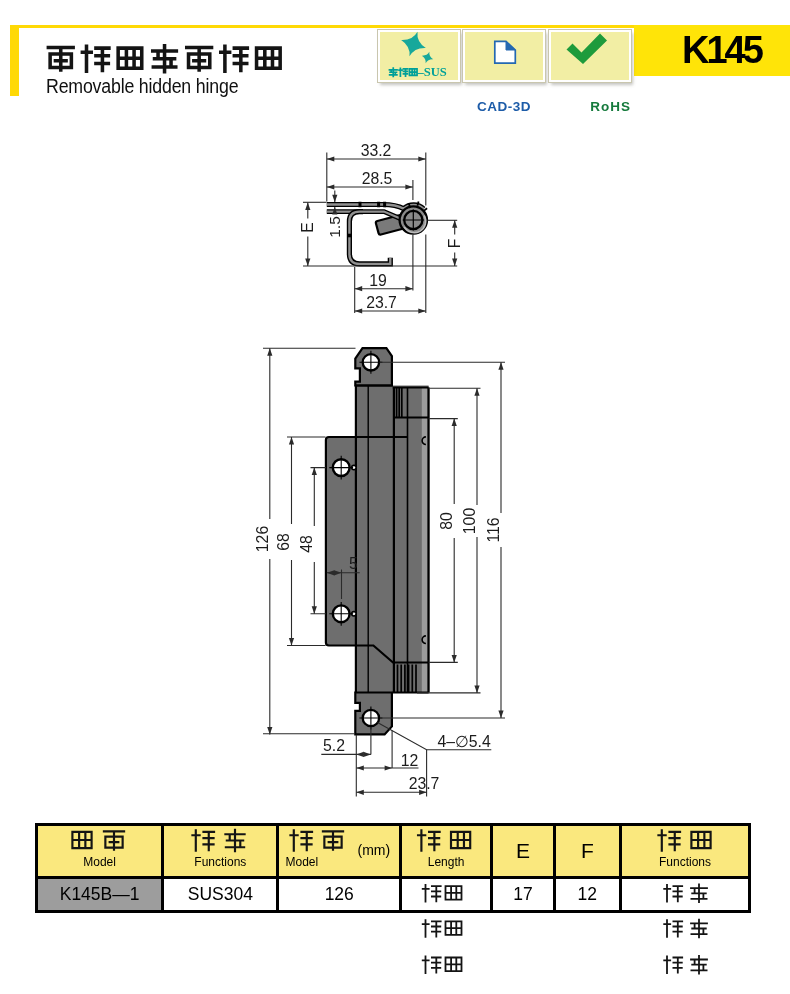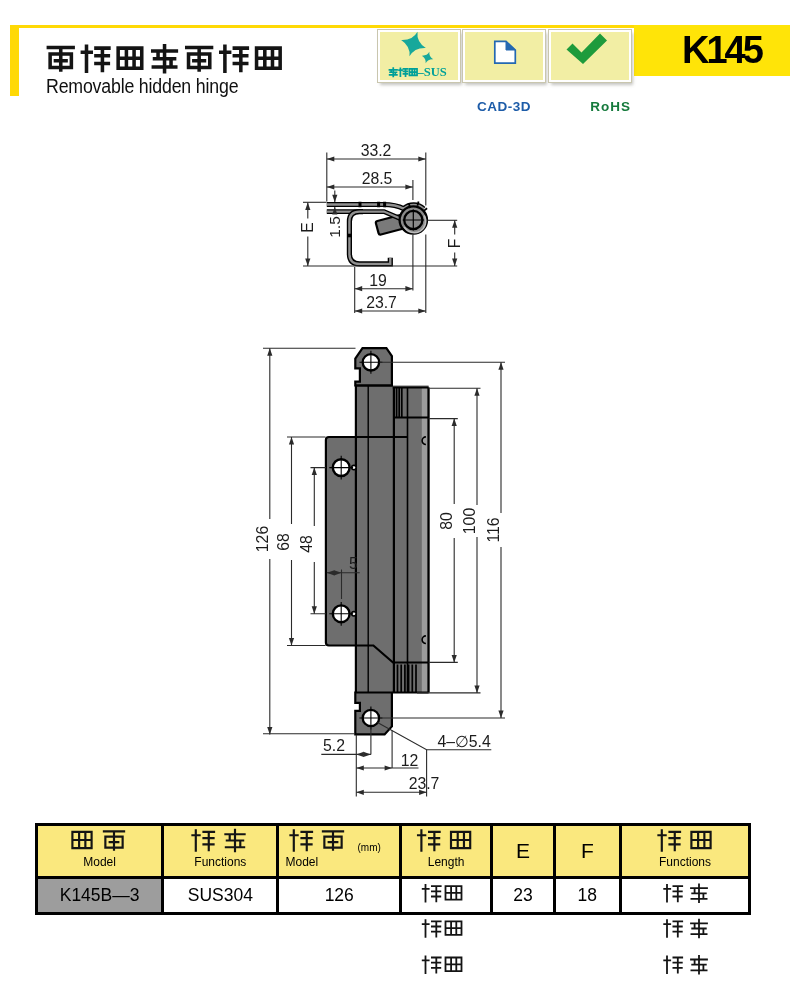--- a/index.html
+++ b/index.html
@@ -57,42 +57,42 @@
 <td>
           <div style="height:22px"></div>
           <div class="ensm">Model</div>
         </td>
 <td>
           <div style="height:22px"></div>
           <div class="ensm">Functions</div>
         </td>
 <td style="text-align:left;padding-left:6px;">
           <div style="height:22px;position:relative;">
-            <span style="position:absolute;left:72px;top:9px;font-size:10px;font-weight:normal;">(mm)</span>
+            <span style="position:absolute;left:72px;top:9px;font-size:14px;font-weight:normal;">(mm)</span>
           </div>
           <div class="ensm">Model</div>
         </td>
 <td>
           <div style="height:22px"></div>
           <div class="ensm">Length</div>
         </td>
 <td style="font-size:21px;">E</td>
 <td style="font-size:21px;">F</td>
 <td>
           <div style="height:22px"></div>
           <div class="ensm">Functions</div>
         </td>
 </tr>
-<tr class="bd r3">
-        <td class="gy">K145B—3</td>
+<tr class="bd r1">
+        <td class="gy">K145B—1</td>
         <td>SUS304</td>
         <td>126</td>
         <td></td>
-        <td>23</td>
-        <td>18</td>
+        <td>17</td>
+        <td>12</td>
         <td></td>
       </tr>
 </tbody>
   </table>
 
 <svg class="abs" id="ovl" style="left:0;top:0;" width="790" height="994" viewBox="0 0 790 994">
 <defs>
 <g id="pa">
         <path d="M8,12H92M50,12V88M14,34H86M14,34V80H86V34M32,57H68"></path>
       </g>

